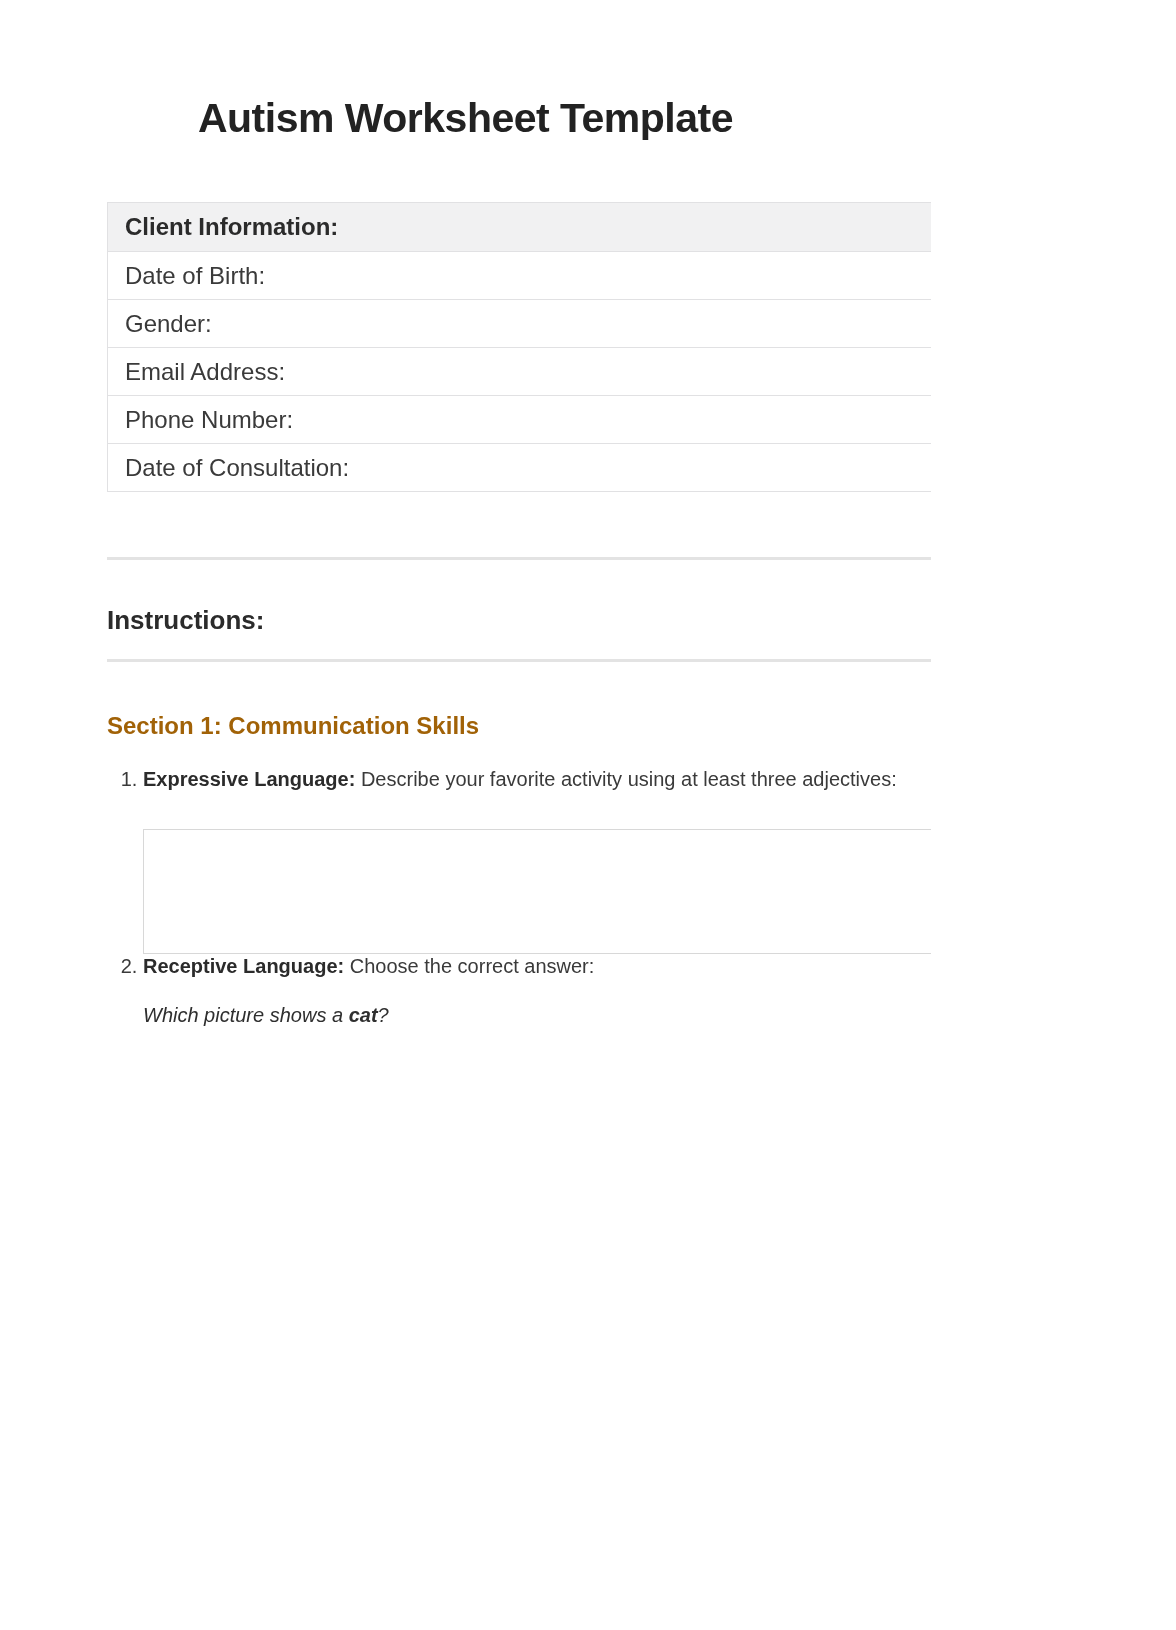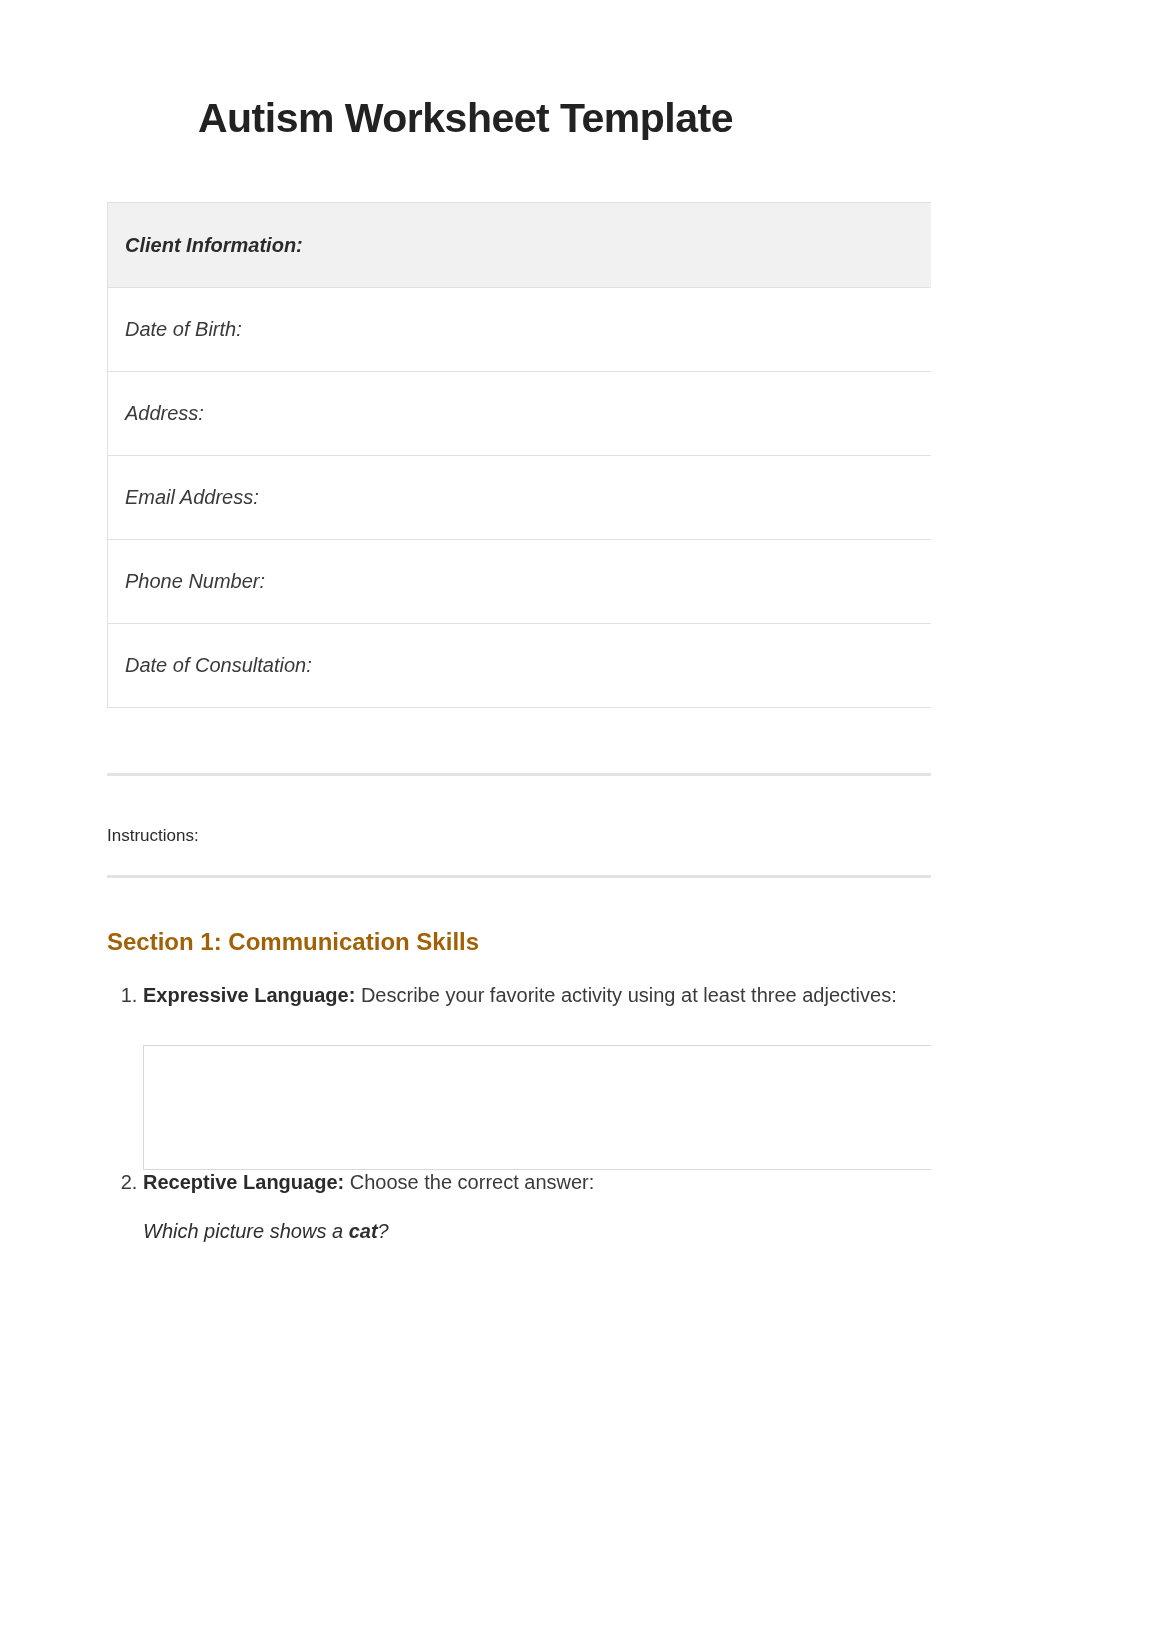--- a/index.html
+++ b/index.html
@@ -27,25 +27,24 @@
     color: #222222;
     letter-spacing: -0.5px;
   }
   table.client-table {
     width: 100%;
     border-collapse: collapse;
     margin-top: 59px;
   }
   table.client-table td {
     border: 1px solid #e1e1e3;
-    padding: 30px 17px;
-    font-size: 20px;
+    padding: 12px 17px;
+    font-size: 24px;
     line-height: 23px;
     color: #3a3a3a;
-    font-style: italic;
   }
   table.client-table tr.head td {
     background: #f1f1f2;
     font-weight: bold;
     color: #2b2b2b;
     line-height: 24px;
   }
   hr.divider {
     border: none;
     height: 3px;
@@ -53,23 +52,23 @@
     margin: 65px 0 0 0;
   }
   hr.divider2 {
     border: none;
     height: 3px;
     background: #e3e3e3;
     margin: 26px 0 0 0;
   }
   h2.instructions-heading {
     margin: 47px 0 0 0;
-    font-size: 17px;
+    font-size: 26px;
     line-height: 26px;
-    font-weight: normal;
+    font-weight: bold;
     color: #2b2b2b;
   }
   ol.instructions-list {
     margin: 26px 0 0 0;
     padding-left: 36px;
   }
   ol.instructions-list li {
     font-size: 20px;
     line-height: 23px;
     margin-bottom: 20px;
@@ -125,21 +124,21 @@
   <div class="content">
     <table class="client-table">
       <tbody>
         <tr class="head">
           <td>Client Information:</td>
         </tr>
         <tr>
           <td>Date of Birth:</td>
         </tr>
         <tr>
-          <td>Address:</td>
+          <td>Gender:</td>
         </tr>
         <tr>
           <td>Email Address:</td>
         </tr>
         <tr>
           <td>Phone Number:</td>
         </tr>
         <tr>
           <td>Date of Consultation:</td>
         </tr>

